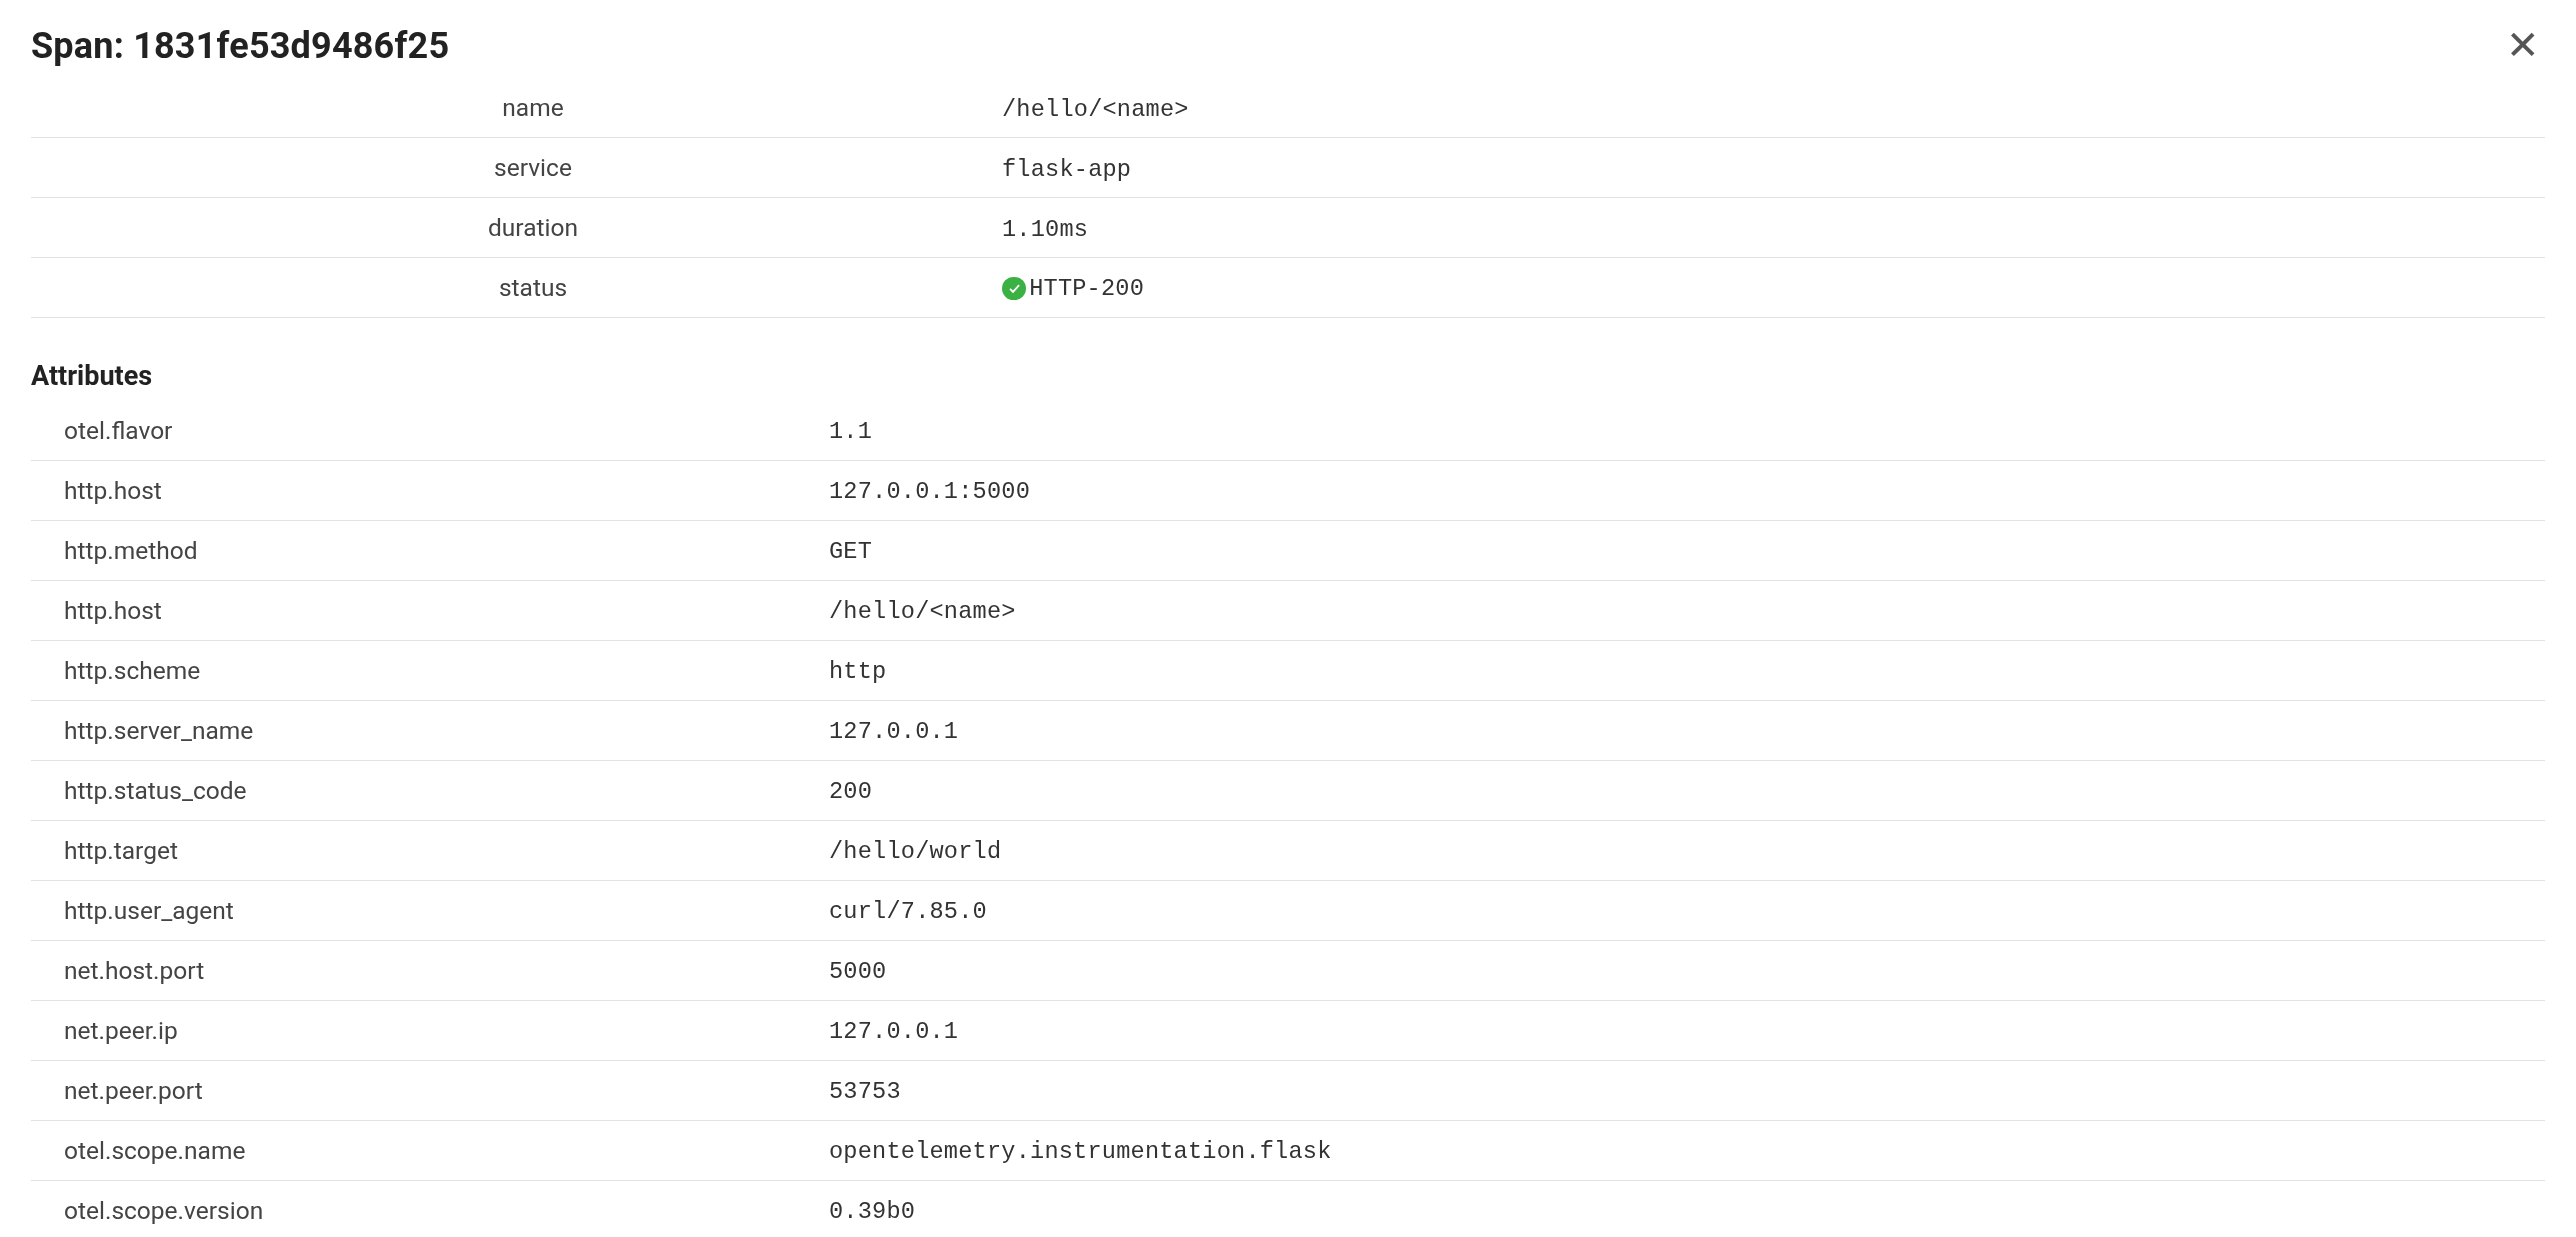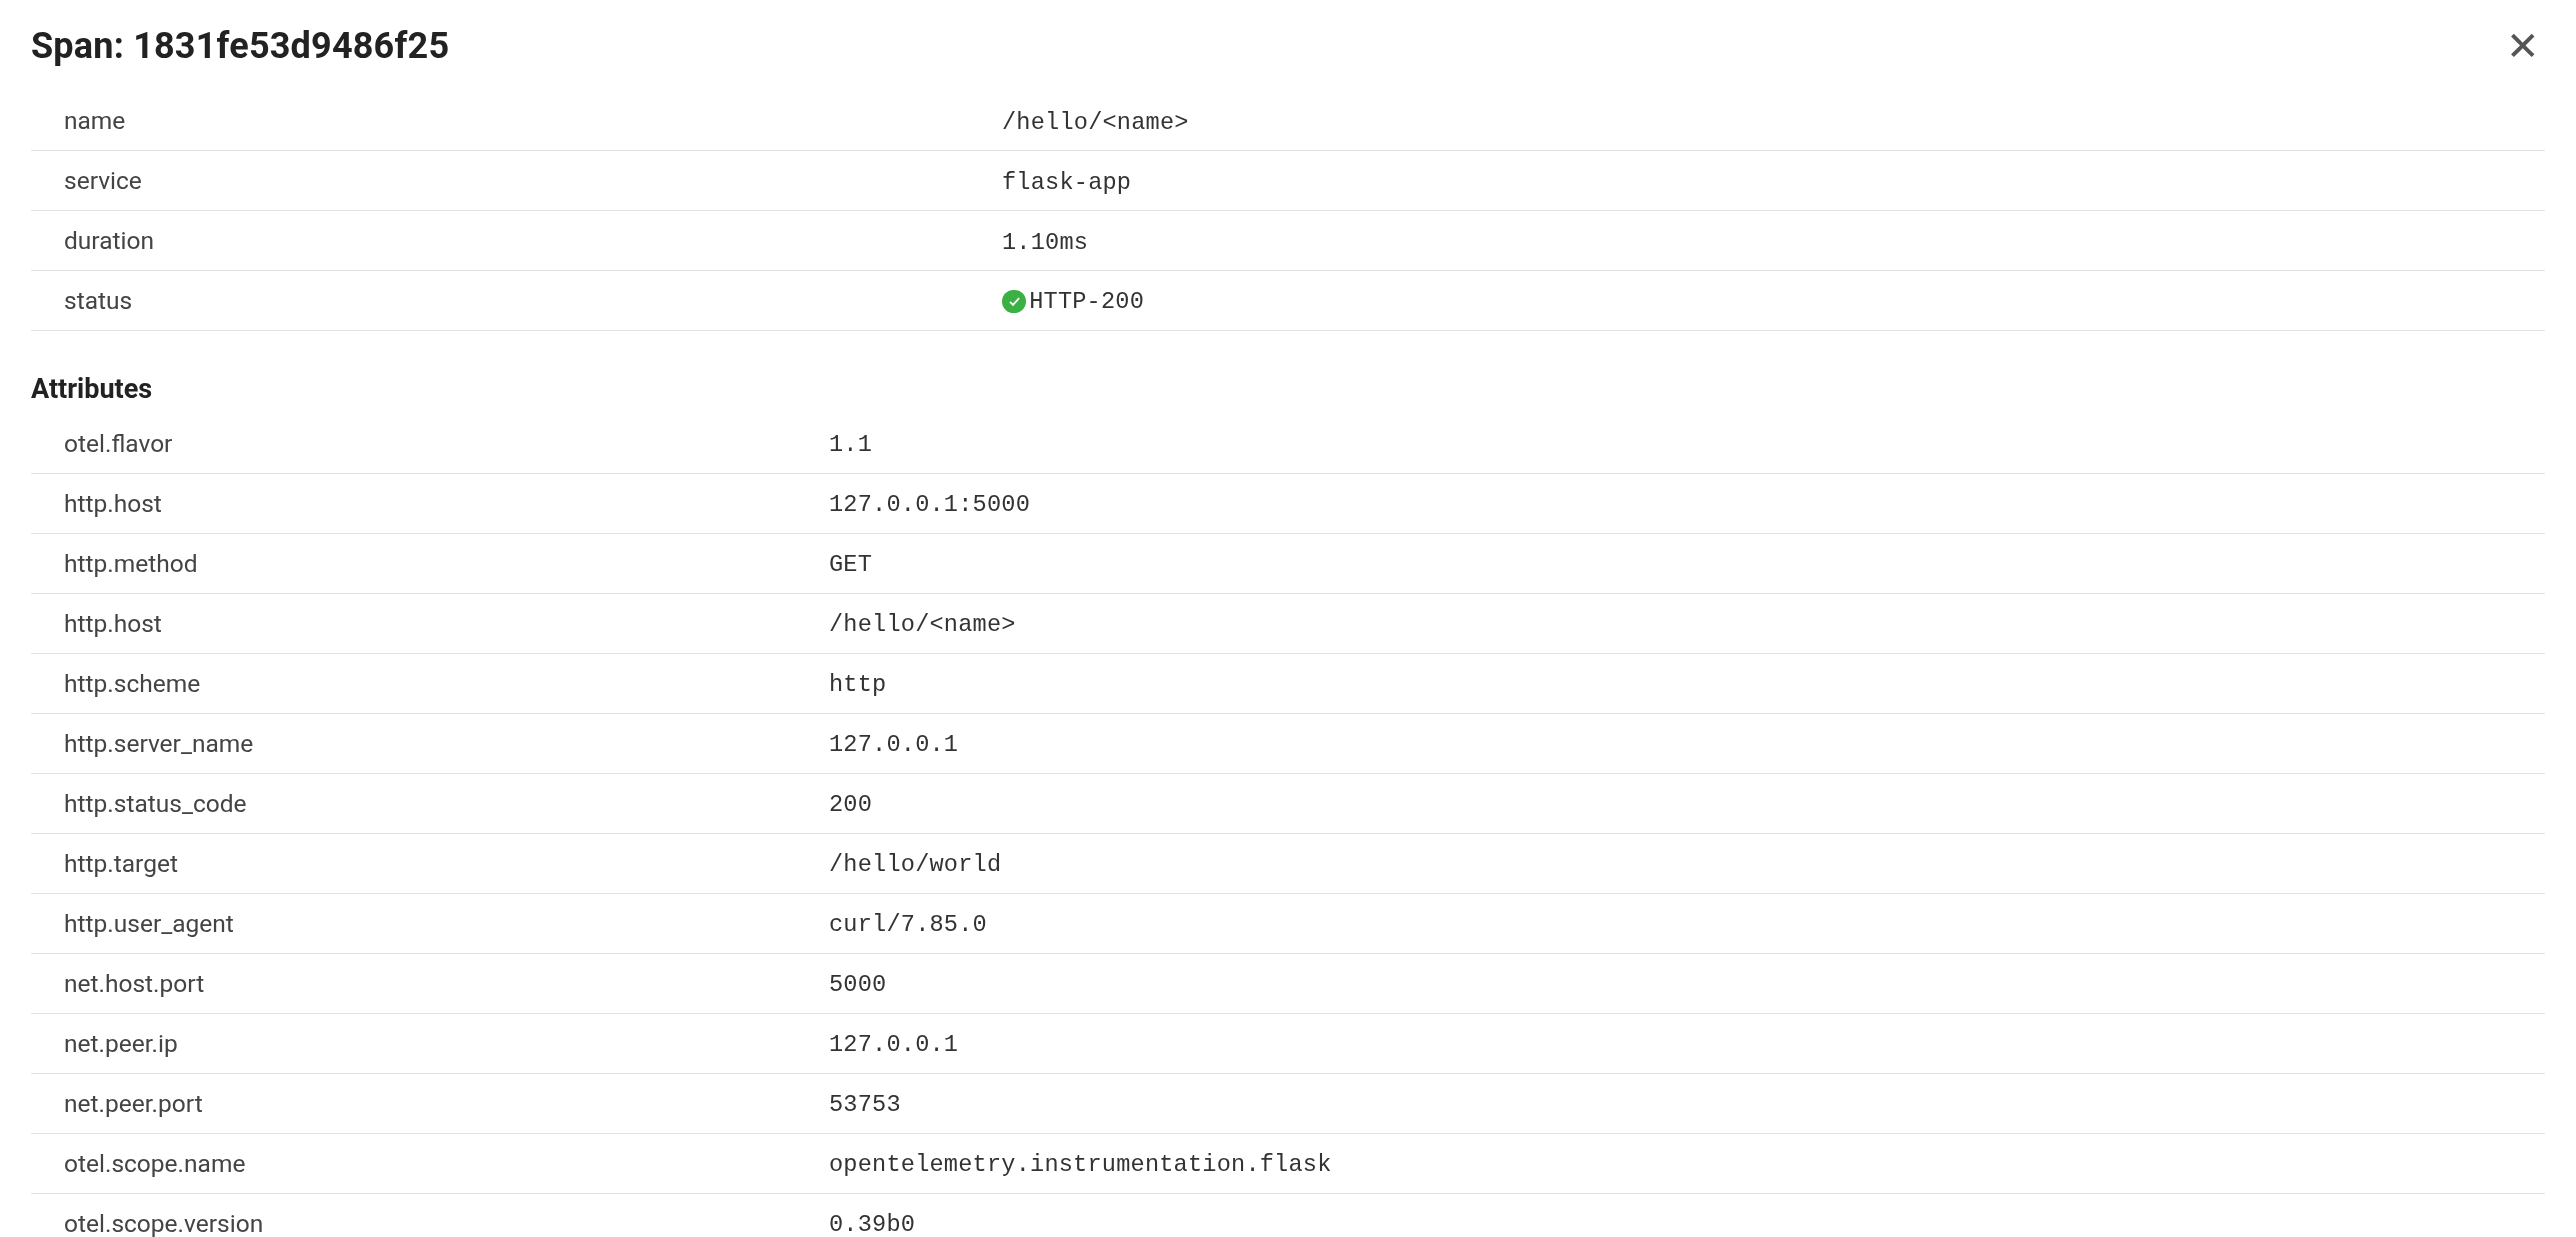--- a/index.html
+++ b/index.html
@@ -8,23 +8,23 @@
     height: 1237px;
     font-family: -apple-system, BlinkMacSystemFont, "Segoe UI", Roboto, "Helvetica Neue", Arial, sans-serif;
     background: #ffffff;
     color: #222;
   }
   .container {
     padding: 25.4px 31px 0 31px;
   }
   .header {
     display: flex;
-    align-items: center;
+    align-items: flex-start;
     justify-content: space-between;
-    margin-bottom: 24px;
+    margin-bottom: 11px;
   }
   .title {
     font-size: 36px;
     font-weight: 700;
     color: #222;
     letter-spacing: 0.2px;
   }
   .close-btn {
     font-size: 40px;
     line-height: 1;
@@ -41,20 +41,21 @@
   }
   .meta-table td, .attr-table td {
     border-bottom: 0.9px solid #e3e3e3;
     vertical-align: middle;
     font-size: 24.5px;
   }
   .meta-table td.key {
     width: 971px;
     padding: 14.5px 0 14.5px 33px;
     color: #444;
+    text-align: center;
   }
   .meta-table td.val {
     padding: 14.5px 0;
   }
   .attr-table td.key {
     width: 798px;
     padding: 14.5px 0 14.5px 33px;
     color: #444;
   }
   .attr-table td.val {

